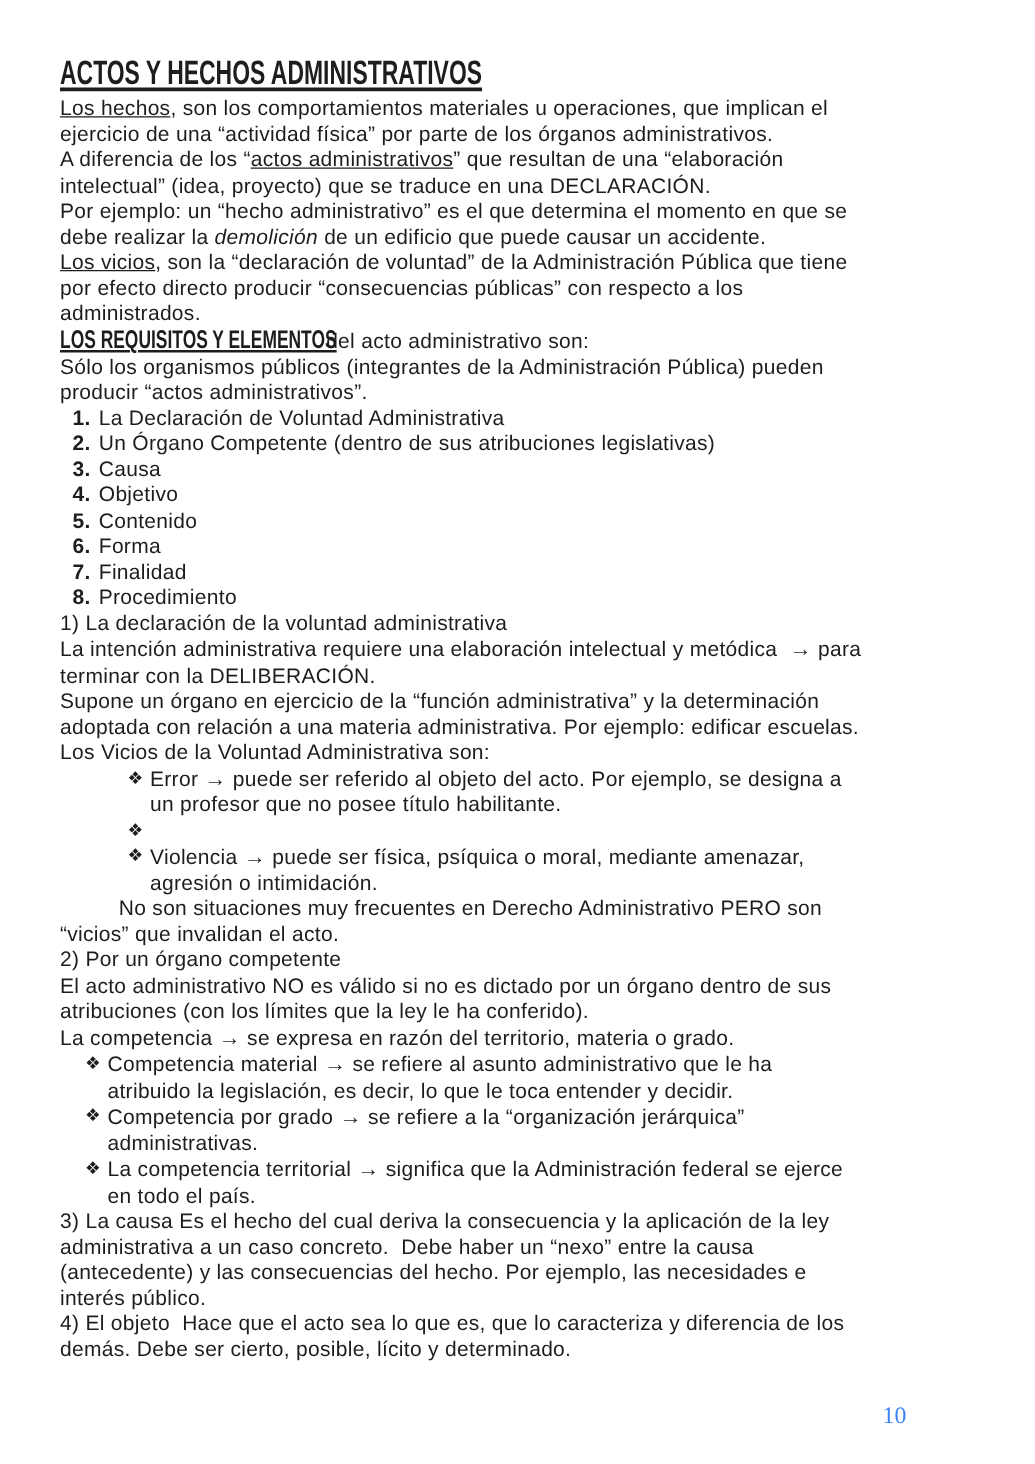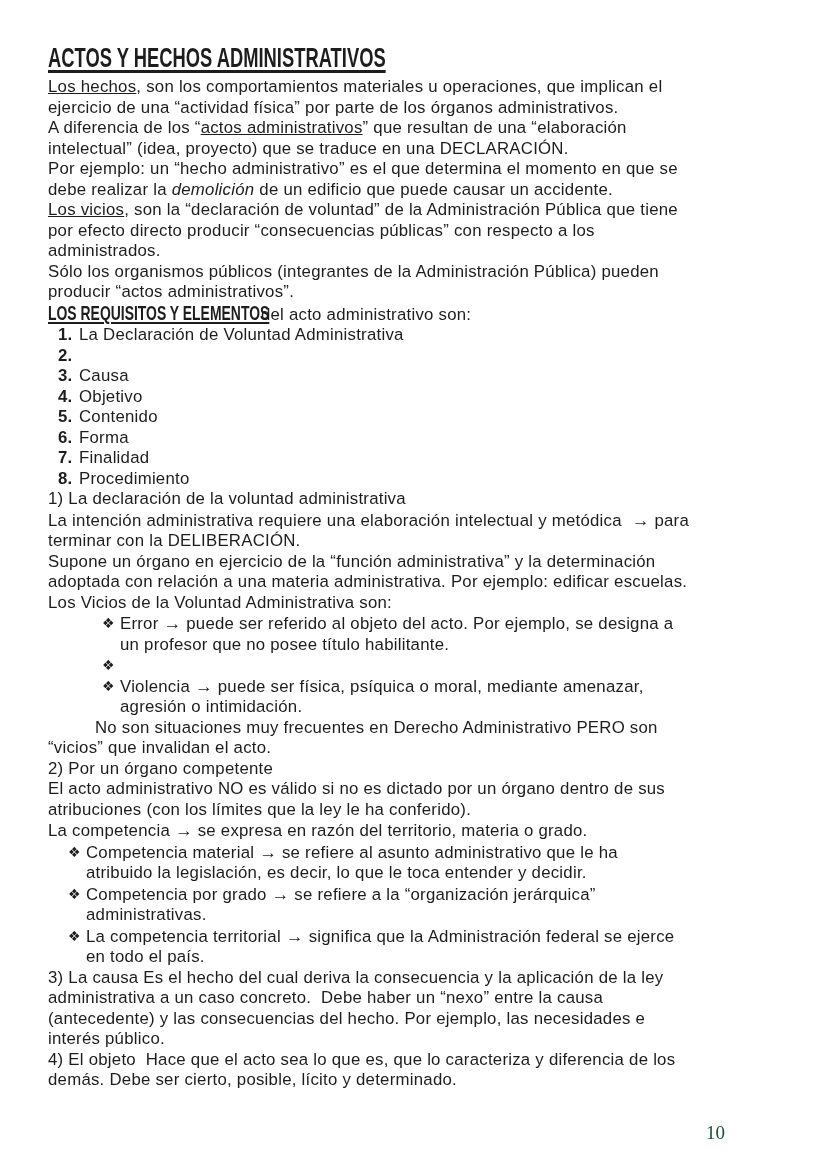--- a/index.html
+++ b/index.html
@@ -44,49 +44,50 @@
   .onum{flex:none;width:21px;font-weight:bold;}
   .otext{white-space:pre-wrap;}
   
   .bli{display:flex;}
   .bli.deep{margin-left:54px;}
   .bli.mid{margin-left:20px;}
   .bullet{flex:none;width:18px;font-family:"DejaVu Sans", sans-serif;font-size:14px;line-height:20.5px;}
   .btext{white-space:pre-wrap;}
   .page-number{
     position:absolute;top:1122px;left:706px;
-    font-family:"Liberation Serif", serif;font-size:19px;color:#14532d;
+    font-family:"Liberation Serif", serif;font-size:19px;color:#3b82f6;
   }
 </style>
 </head>
 <body>
 
 <div class="content">
   <div class="title-block">
     <span class="title-text">ACTOS Y HECHOS ADMINISTRATIVOS</span>
   </div>
   <div id="blocks-root">
       <div class="p"><span class="b u">Los hechos</span><span>, son los comportamientos materiales u operaciones, que implican el
 ejercicio de una “actividad física” por parte de los órganos administrativos.</span></div>
       <div class="p"><span>A diferencia de los “</span><span class="u">actos administrativos</span><span>” que resultan de una “elaboración
 intelectual” (idea, proyecto) que se traduce en una DECLARACIÓN.</span></div>
       <div class="p"><span>Por ejemplo: un “hecho administrativo” es el que determina el momento en que se
 debe realizar la </span><span class="i">demolición</span><span> de un edificio que puede causar un accidente.</span></div>
       <div class="p"><span class="b u">Los vicios</span><span>, son la “declaración de voluntad” de la Administración Pública que tiene
 por efecto directo producir “consecuencias públicas” con respecto a los
 administrados.</span></div>
+      <div class="p"><span class="hcaps-wrap"><span class="hcaps">LOS REQUISITOS Y ELEMENTOS</span></span><span> del acto administrativo son:</span></div>
       <div class="p"><span>Sólo los organismos públicos (integrantes de la Administración Pública) pueden
 producir “actos administrativos”.</span></div>
-      <div class="p"><span class="hcaps-wrap"><span class="hcaps">LOS REQUISITOS Y ELEMENTOS</span></span><span> del acto administrativo son:</span></div>
       <div class="oli">
         <span class="onum">1.</span>
         <span class="otext"><span>La Declaración de Voluntad Administrativa</span></span>
       </div>
       <div class="oli">
         <span class="onum">2.</span>
+        <span class="otext"><span>Un Órgano Competente (dentro de sus atribuciones legislativas)</span></span>
       </div>
       <div class="oli">
         <span class="onum">3.</span>
         <span class="otext"><span>Causa</span></span>
       </div>
       <div class="oli">
         <span class="onum">4.</span>
         <span class="otext"><span>Objetivo</span></span>
       </div>
       <div class="oli">

